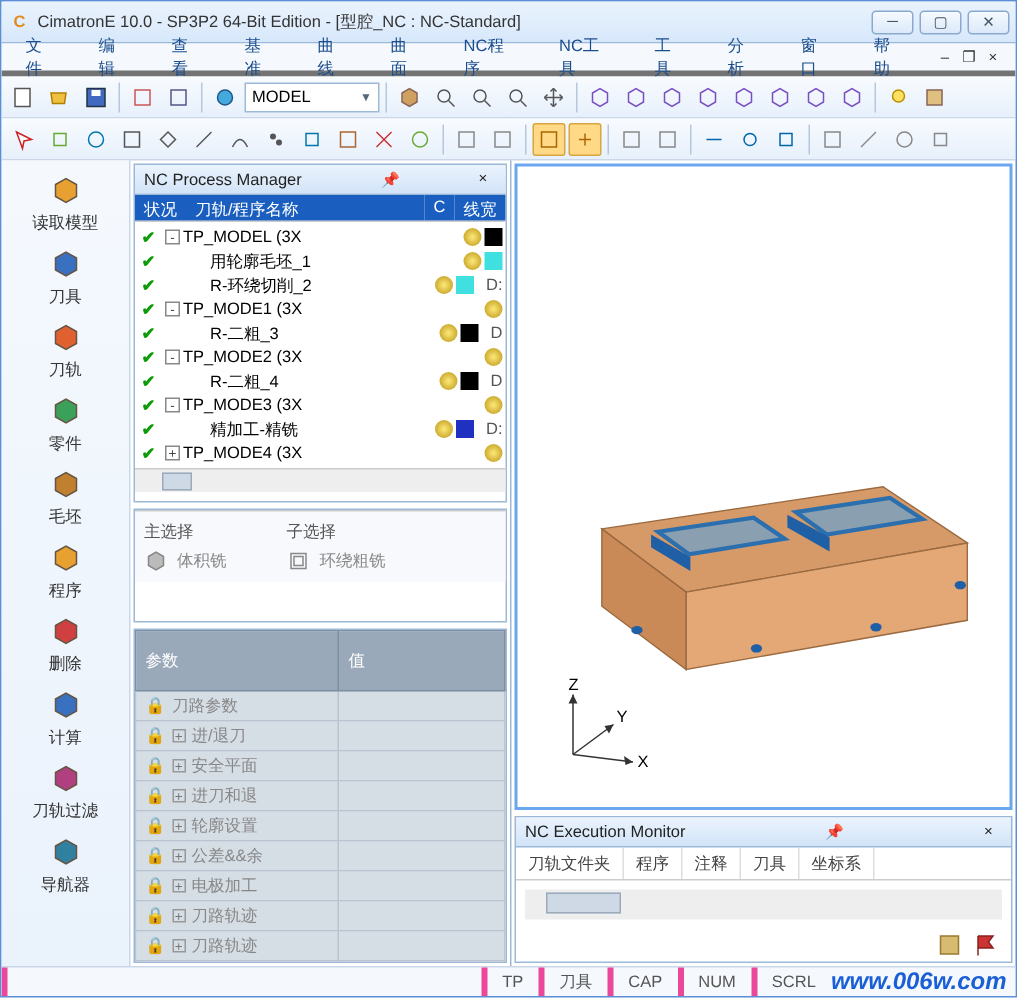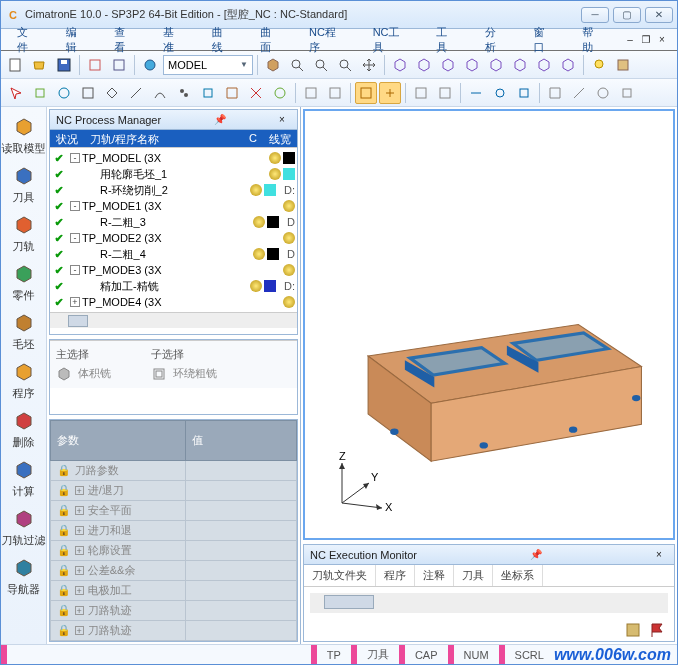--- a/index.html
+++ b/index.html
@@ -2,31 +2,31 @@
 <html><head>
 <meta charset="utf-8">
 <style>
 *{box-sizing:border-box;margin:0;padding:0;font-family:"Microsoft YaHei",Tahoma,sans-serif;font-size:11px;user-select:none}
 body{background:#fff;width:678px;height:665px;overflow:hidden;border:1px solid #5a8fd6}
 .titlebar{height:28px;background:linear-gradient(#eaf3fd,#d7e8fb);display:flex;align-items:center;padding:0 4px;border-bottom:1px solid #9cb8d8}
 .titlebar .appicon{width:16px;height:16px;margin-right:4px;display:inline-flex;align-items:center;justify-content:center;color:#e28a1a;font-weight:bold}
 .titlebar .title{flex:1;color:#333}
 .winbtns{display:flex;gap:4px}
 .winbtn{width:28px;height:16px;border:1px solid #8aa9cf;border-radius:3px;background:linear-gradient(#f5faff,#dce9f9);display:flex;align-items:center;justify-content:center;font-size:10px;color:#456}
-.menubar{height:22px;display:flex;align-items:center;padding:0 8px;gap:12px;border-bottom:1px solid #737373;background:#f5f9fe}
+.menubar{height:22px;display:flex;align-items:center;padding:0 8px;gap:12px;border-bottom:4px solid #737373;background:#f5f9fe}
 .menuitem{padding:2px 8px;color:#1b4d8c}
 .mdi-btns{margin-left:auto;display:flex;gap:2px}
 .mdi-btn{width:14px;height:14px;font-size:10px;display:flex;align-items:center;justify-content:center;color:#333}
 .toolbar{height:28px;display:flex;align-items:center;padding:0 4px;gap:2px;border-bottom:1px solid #c9d7e8;background:linear-gradient(#f8fbff,#e7f0fb)}
 .tb-btn{width:22px;height:22px;display:flex;align-items:center;justify-content:center;border:1px solid transparent;border-radius:2px}
 .tb-sep{width:1px;height:20px;background:#b6c7db;margin:0 2px}
 .tb-combo{width:90px;height:20px;border:1px solid #9cb8d8;background:#fff;display:flex;align-items:center;padding:0 4px}
 .tb-combo .dd{margin-left:auto;font-size:8px;color:#567}
 .main{display:flex;height:calc(100% - 28px - 22px - 28px - 28px - 20px)}
-.sidepanel{width:46px;background:linear-gradient(#f5f9fe,#eaf2fc);border-right:1px solid #c9d7e8;display:flex;flex-direction:column;align-items:center;padding-top:4px;overflow:hidden}
+.sidepanel{width:86px;background:linear-gradient(#f5f9fe,#eaf2fc);border-right:1px solid #c9d7e8;display:flex;flex-direction:column;align-items:center;padding-top:4px;overflow:hidden}
 .side-item{width:100%;display:flex;flex-direction:column;align-items:center;padding:4px 0;font-size:11px;color:#333}
 .side-item .ico{width:24px;height:24px;margin-bottom:2px;display:flex;align-items:center;justify-content:center}
 .panels{width:254px;display:flex;flex-direction:column;border-right:1px solid #9cb8d8}
 .panel{border:1px solid #9cb8d8;margin:2px;background:#fff;display:flex;flex-direction:column}
 .panel-title{height:20px;background:linear-gradient(#eaf3fd,#d2e4f8);display:flex;align-items:center;padding:0 6px;font-weight:normal;color:#222;border-bottom:1px solid #9cb8d8}
 .panel-title .pin{margin-left:auto;width:12px;height:12px;font-size:10px}
 .tree-head{height:18px;display:flex;background:#fff;border-bottom:1px solid #ccc}
 .tree-head div{padding:2px 6px;font-size:11px}
 .tree-head .sel{background:#1a5fbf;color:#fff}
 .tree{overflow:auto;height:164px;padding:2px 2px}
@@ -51,21 +51,21 @@
 .view3d{flex:1;position:relative;background:#fff;border:2px solid #6aa7ef;margin:2px}
 .axis{position:absolute;left:22px;bottom:20px;font-size:11px;color:#333}
 .exec{margin:2px;border:1px solid #9cb8d8}
 .exec .panel-title{background:linear-gradient(#eaf3fd,#d2e4f8)}
 .exec-head{display:flex;border-bottom:1px solid #ccc}
 .exec-head div{padding:3px 8px;border-right:1px solid #ddd;color:#444}
 .exec-scroll{height:20px;background:#eee;position:relative;margin:6px}
 .exec-scroll .thumb{position:absolute;left:14px;top:2px;width:50px;height:14px;background:#cfd9e6;border:1px solid #9ab}
 .exec-icons{display:flex;justify-content:flex-end;gap:6px;padding:2px 8px}
 .statusbar{height:20px;display:flex;align-items:center;border-top:1px solid #c9d7e8;background:#f5f9fe;font-size:11px}
-.statusbar .cell{padding:0 10px;border-left:6px solid #ec4899;height:100%;display:flex;align-items:center;color:#555}
+.statusbar .cell{padding:0 10px;border-left:4px solid #ec4899;height:100%;display:flex;align-items:center;color:#555}
 .statusbar .watermark{margin-left:auto;color:#1a5fd6;font-weight:bold;font-style:italic;font-size:16px;padding-right:6px;font-family:Arial}
 svg{display:block}
 </style>
 </head>
 <body>
 
 <div class="titlebar">
   <span class="appicon">C</span>
   <span class="title">CimatronE 10.0 - SP3P2 64-Bit Edition - [型腔_NC : NC-Standard]</span>
   <div class="winbtns">

